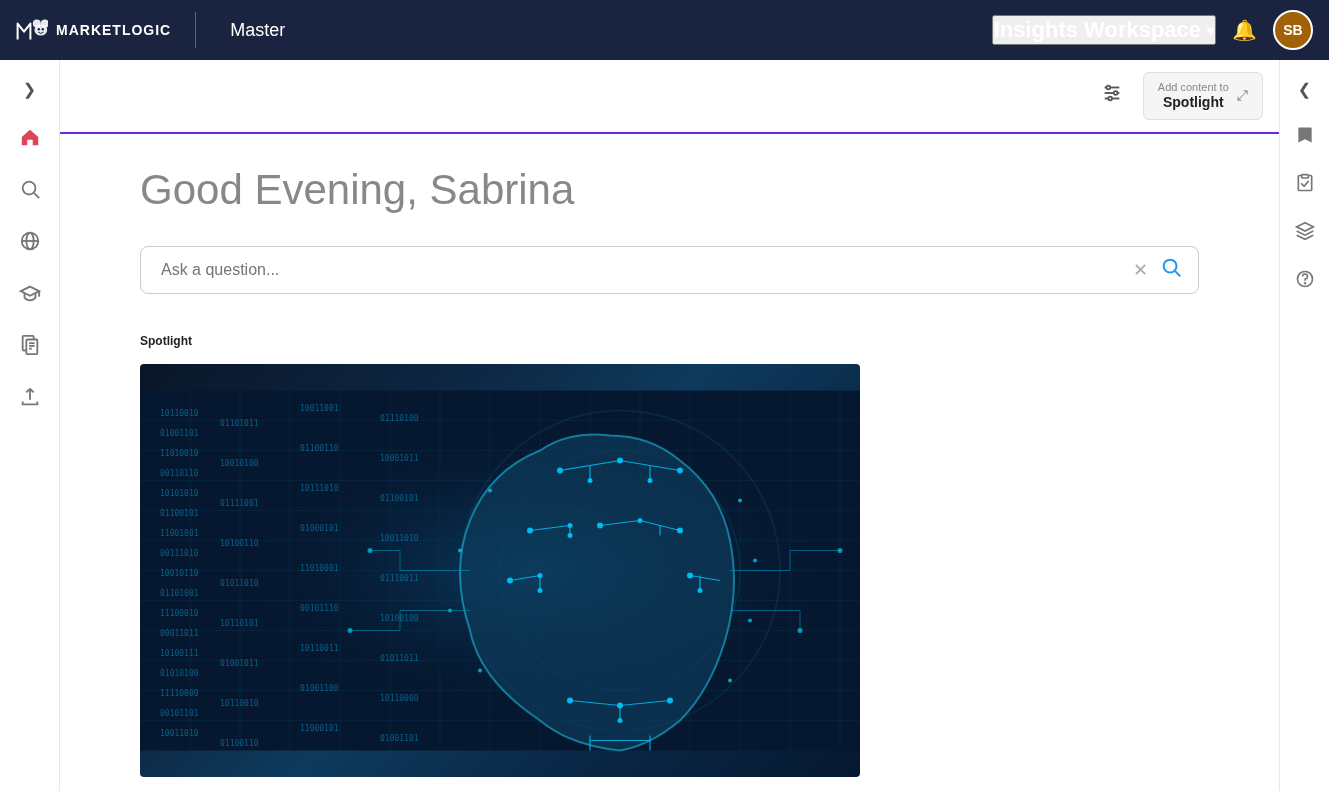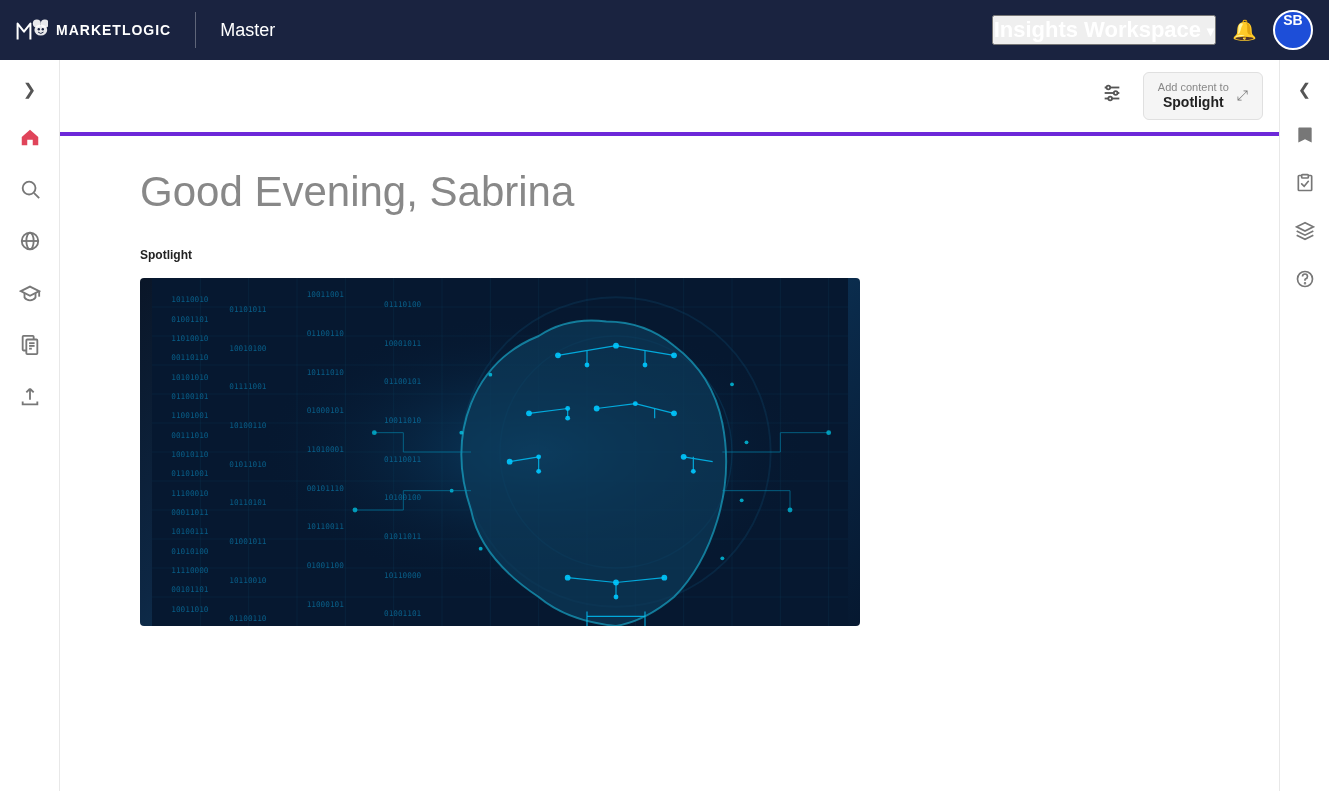--- a/index.html
+++ b/index.html
@@ -34,20 +34,21 @@
     .nav-divider {
       width: 1px;
       height: 36px;
       background: rgba(255,255,255,0.3);
       margin: 0 16px;
     }
     .master-label {
       color: white;
       font-size: 18px;
       font-weight: 400;
+      margin-left: 10px;
     }
     .top-nav-right {
       display: flex;
       align-items: center;
       gap: 16px;
     }
     .insights-workspace-btn {
       color: white;
       font-size: 22px;
       font-weight: 700;
@@ -63,23 +64,23 @@
     .bell-icon {
       color: white;
       font-size: 20px;
       cursor: pointer;
       position: relative;
     }
     .user-avatar {
       width: 40px;
       height: 40px;
       border-radius: 50%;
-      background: #1d4ed8;
-      display: flex;
-      align-items: flex-start;
+      background: #a16207;
+      display: flex;
+      align-items: center;
       justify-content: center;
       color: white;
       font-size: 14px;
       font-weight: 700;
       cursor: pointer;
       border: 2px solid white;
     }
 
     
     .main-layout {
@@ -130,21 +131,21 @@
     }
 
     
     .toolbar-row {
       display: flex;
       align-items: center;
       justify-content: flex-end;
       padding: 12px 16px;
       gap: 12px;
       background: white;
-      border-bottom: 4px solid #6d28d9;
+      border-bottom: 2px solid #6d28d9;
     }
     .filter-icon-btn {
       cursor: pointer;
       color: #555;
       font-size: 18px;
       padding: 4px 8px;
     }
     .add-notebook-btn {
       background: #f5f5f5;
       border: 1px solid #e0e0e0;
@@ -224,21 +225,21 @@
     
     .spotlight-label {
       font-size: 12px;
       font-weight: 700;
       color: #222;
       margin-bottom: 16px;
     }
     .spotlight-image {
       width: 100%;
       max-width: 720px;
-      height: 348px;
+      height: 413px;
       border-radius: 4px;
       background: linear-gradient(135deg, #0a1628 0%, #0d2744 30%, #0e3a5c 50%, #0a2a4a 70%, #061830 100%);
       position: relative;
       overflow: hidden;
       display: flex;
       align-items: center;
       justify-content: center;
     }
 
     
@@ -384,20 +385,30 @@
           <span class="btn-text-top">Add content to</span>
           <span class="btn-text-main">Spotlight</span>
         </div>
         <span class="expand-icon">⤢</span>
       </button>
     </div>
 
     <div class="main-content">
       <h1 class="greeting">Good Evening, Sabrina</h1>
 
+      <div class="search-bar-container">
+        <input class="search-input" type="text" placeholder="Ask a question..." style="">
+        <span class="search-clear-icon">✕</span>
+        <span class="search-submit-icon">
+          <svg width="22" height="22" viewBox="0 0 24 24" fill="none" stroke="#2196f3" stroke-width="2.2" xmlns="http://www.w3.org/2000/svg">
+            <circle cx="11" cy="11" r="7"></circle>
+            <line x1="16.5" y1="16.5" x2="22" y2="22"></line>
+          </svg>
+        </span>
+      </div>
 
       <div>
         <h2 class="spotlight-label">Spotlight</h2>
 
         <div class="spotlight-image">
           <svg viewBox="0 0 720 360" xmlns="http://www.w3.org/2000/svg">
 
             <defs>
               <radialGradient id="glowCenter" cx="55%" cy="50%" r="40%">
                 <stop offset="0%" stop-color="#0d5a8a" stop-opacity="0.6"></stop>

